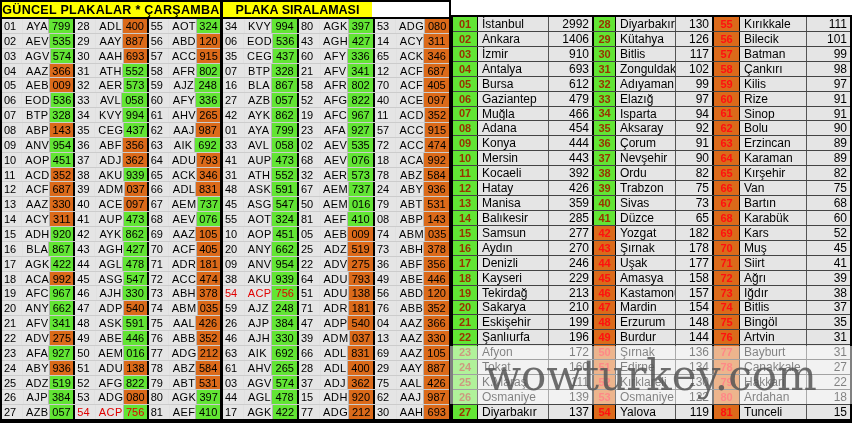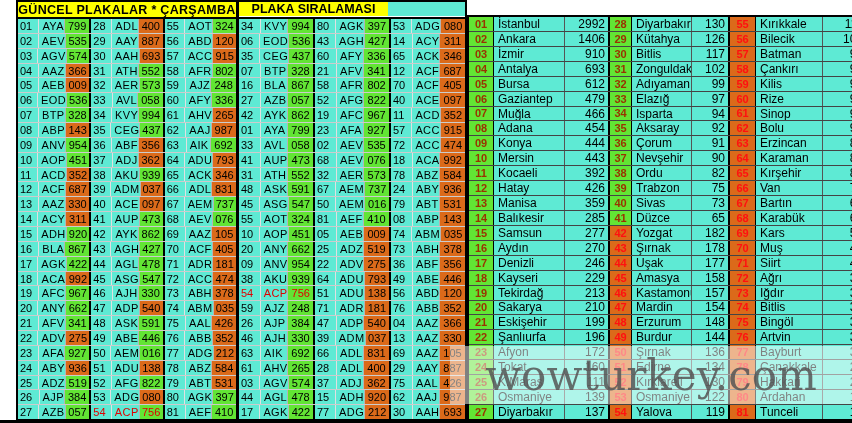--- a/index.html
+++ b/index.html
@@ -1,26 +1,26 @@
 <!DOCTYPE html>
 <html style="--green: #62E534; --orange: #DB6A1A; --yellow: #FFFF00; --rankDark: #993300; --rankBright: #FF1010;"><head>
 <meta charset="utf-8">
 <style>
   html,body{margin:0;padding:0;background:#fff;}
   .wrap{position:relative;width:852px;height:423px;background:#fff;
         font-family:"Liberation Sans","DejaVu Sans",sans-serif;overflow:hidden;}
-  .sec{position:absolute;box-sizing:border-box;background:#5eead4;margin-left:16px;}
+  .sec{position:absolute;box-sizing:border-box;background:#e5e5e5;}
   .sec-left{left:0;top:0;width:222px;height:421px;border:2px solid #000;}
   .sec-mid{left:222px;top:0;width:229px;height:421px;border:2px solid #000;border-left-width:1px;}
   .sec-right{left:451px;top:15px;width:401px;height:406px;border:2px solid #000;}
   .bbar{position:absolute;left:0;top:420px;width:852px;height:3px;background:#000;}
 
   .hdr{height:15px;border-bottom:2px solid #000;display:flex;align-items:center;justify-content:center;
        font-weight:bold;font-size:12.5px;background:var(--yellow,#FFFF00);letter-spacing:.3px;white-space:nowrap;}
-  .hdr-split{display:flex;height:15px;border-bottom:2px solid #000;flex-direction:column;}
+  .hdr-split{display:flex;height:15px;border-bottom:2px solid #000;}
   .hdr-y{width:149px;background:var(--yellow,#FFFF00);display:flex;align-items:center;justify-content:center;
          font-weight:bold;font-size:12.5px;white-space:nowrap;}
   .hdr-w{flex:1;background:#fff;}
 
   .rows{display:flex;flex-direction:column;height:400px;}
   .prow{flex:1;display:flex;border-bottom:1px solid #ccc;box-sizing:border-box;min-height:0;}
   .prow:last-child{border-bottom:none;}
   .pcell{flex:1;display:flex;align-items:stretch;border-left:2px solid #000;min-width:0;}
   .pcell:first-child{border-left:none;}
   .pn{width:19px;display:flex;align-items:center;padding-left:2px;font-size:11px;border-right:1px solid #e0e0e0;}

